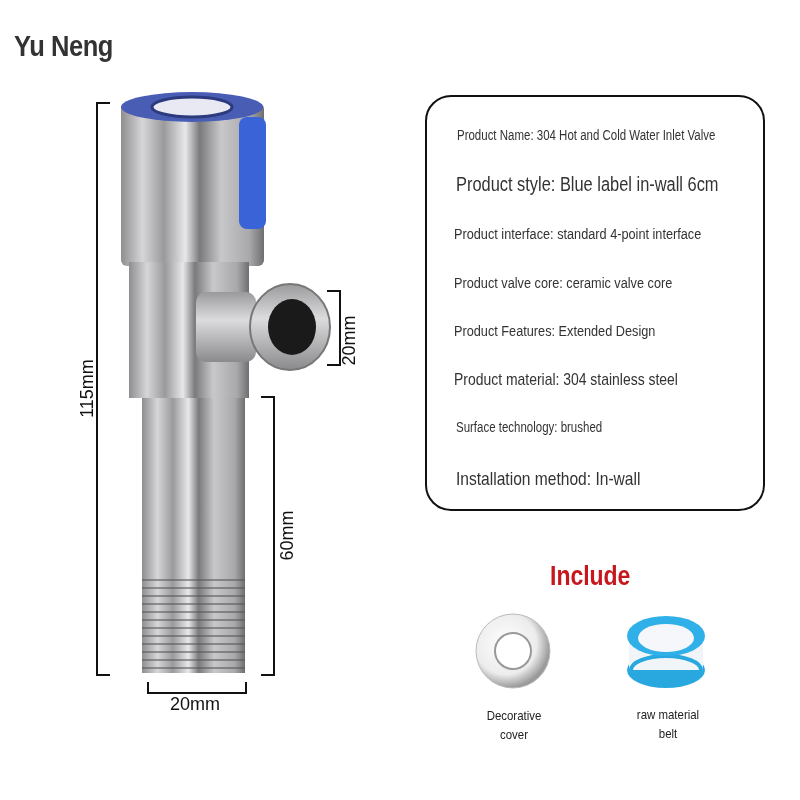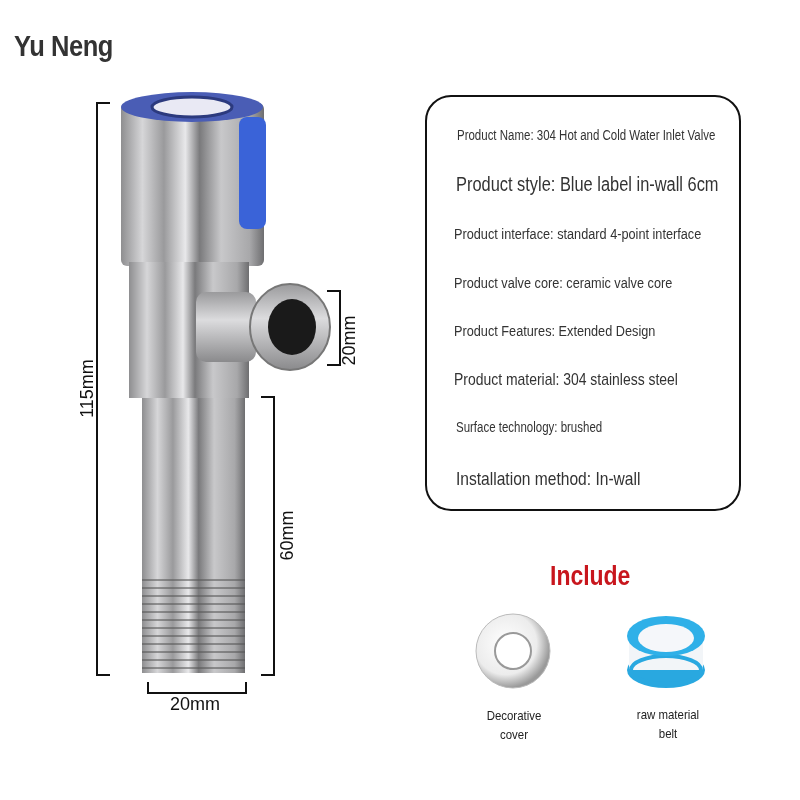--- a/index.html
+++ b/index.html
@@ -1,21 +1,21 @@
 <!DOCTYPE html>
 <html><head>
 <meta charset="utf-8">
 <style>
   html,body{margin:0;padding:0;background:#fff;}
   body{width:800px;height:800px;position:relative;overflow:hidden;font-family:"Liberation Sans",sans-serif;}
   .brand{position:absolute;left:14px;top:30px;font-size:29px;font-weight:bold;color:#333;letter-spacing:-0.5px;transform:scaleX(0.88);transform-origin:left;}
   .dim{position:absolute;border-color:#111;border-style:solid;border-width:0;}
   .dim-label{position:absolute;font-size:18px;color:#111;font-family:"Liberation Sans",sans-serif;}
   .rot{transform:rotate(-90deg);transform-origin:center;white-space:nowrap;}
-  .spec-box{position:absolute;left:425px;top:95px;width:316px;height:416px;border:2.5px solid #111;border-radius:26px;box-sizing:border-box;}
+  .spec-box{position:absolute;left:425px;top:95px;width:340px;height:416px;border:2.5px solid #111;border-radius:26px;box-sizing:border-box;}
   .spec{position:absolute;left:30px;color:#333;white-space:nowrap;transform:scaleX(0.82);transform-origin:left;font-family:"Liberation Sans",sans-serif;}
   .include-title{position:absolute;left:550px;top:560px;color:#c8161d;font-size:28px;font-weight:bold;transform:scaleX(0.82);transform-origin:left;}
   .inc-label{position:absolute;font-size:13px;color:#222;text-align:center;line-height:19px;transform:scaleX(0.88);}
 </style>
 </head>
 <body>
 
 <div class="brand">Yu Neng</div>
 
 <svg style="position:absolute;left:0;top:0" width="420" height="720" viewBox="0 0 420 720">

